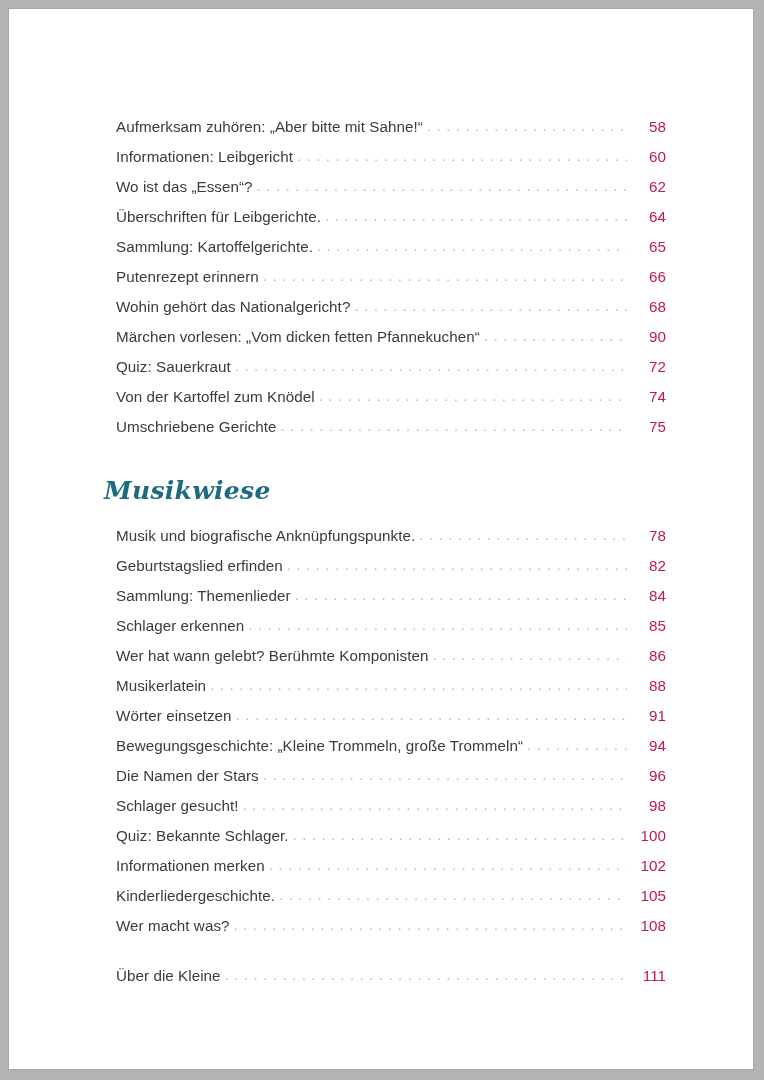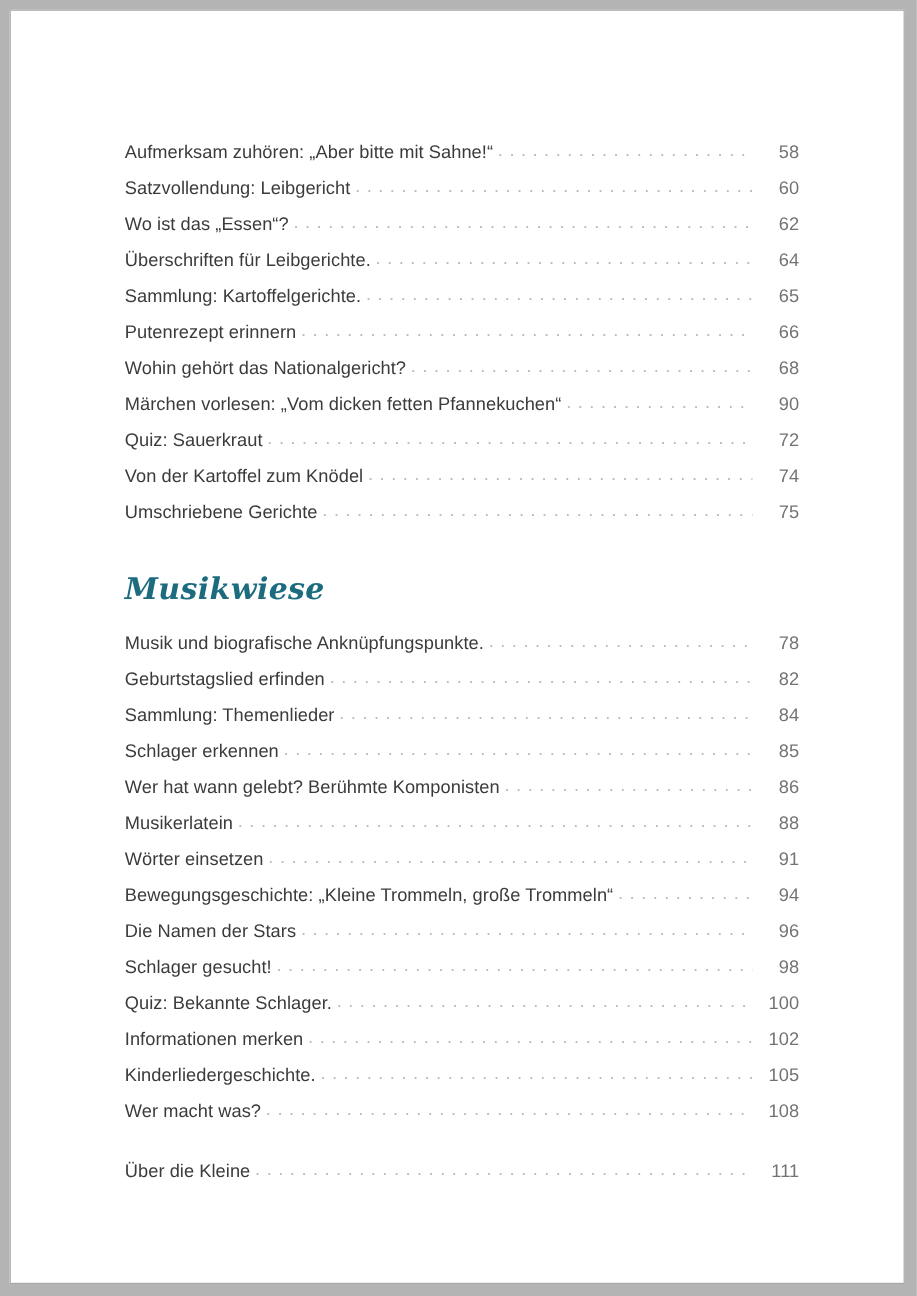--- a/index.html
+++ b/index.html
@@ -34,20 +34,21 @@
     display: flex;
     align-items: baseline;
     height: 30px;
     font-size: 15.2px;
     color: #3b3b3b;
     letter-spacing: 0.05px;
   }
   .entry-title {
     white-space: nowrap;
     flex: 0 0 auto;
+    margin-left: 12px;
   }
   .leader {
     flex: 1 1 auto;
     overflow: hidden;
     margin: 0 3px 0 4px;
     position: relative;
     height: 1em;
   }
   .leader::before {
     content: ". . . . . . . . . . . . . . . . . . . . . . . . . . . . . . . . . . . . . . . . . . . . . . . . . . . . . . . . . . . . . . . . . . . .";
@@ -57,21 +58,21 @@
     font-size: 15.2px;
     letter-spacing: 0.6px;
     position: absolute;
     left: 0;
     top: 0;
   }
   .entry-page {
     flex: 0 0 auto;
     width: 36px;
     text-align: right;
-    color: #737373;
+    color: #be185d;
     font-size: 15.2px;
   }
   .section-heading {
     font-family: "DejaVu Serif", "Liberation Serif", serif;
     font-style: italic;
     font-weight: 700;
     font-size: 25px;
     color: #1c6b7e;
     letter-spacing: 0.3px;
     height: 30px;
@@ -92,21 +93,21 @@
 <body>
 
 <div class="page">
   <div class="toc" id="toc-root">
       <div class="toc-entry">
         <span class="entry-title">Aufmerksam zuhören: „Aber bitte mit Sahne!“</span>
         <span class="leader"></span>
         <span class="entry-page">58</span>
       </div>
       <div class="toc-entry">
-        <span class="entry-title">Satzvollendung: Leibgericht</span>
+        <span class="entry-title">Informationen: Leibgericht</span>
         <span class="leader"></span>
         <span class="entry-page">60</span>
       </div>
       <div class="toc-entry">
         <span class="entry-title">Wo ist das „Essen“?</span>
         <span class="leader"></span>
         <span class="entry-page">62</span>
       </div>
       <div class="toc-entry">
         <span class="entry-title">Überschriften für Leibgerichte.</span>

